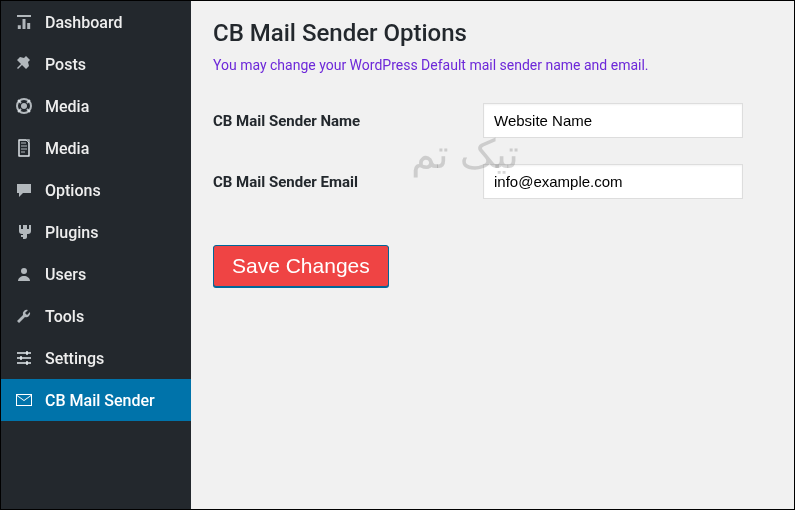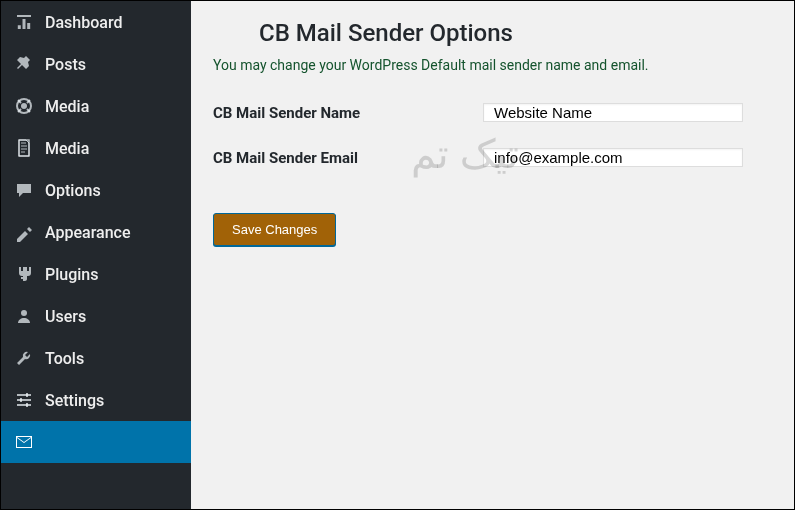--- a/index.html
+++ b/index.html
@@ -61,53 +61,52 @@
       flex: 1;
       background: #f1f1f1;
       padding: 18px 22px;
       position: relative;
     }
     .page-title {
       font-size: 24px;
       font-weight: 500;
       color: #23282d;
       margin-bottom: 10px;
-      margin-left: 46px;
     }
     .page-desc {
       font-size: 14px;
-      color: #14532d;
+      color: #6d28d9;
       margin-bottom: 30px;
     }
     .form-row {
       display: flex;
       align-items: center;
       margin-bottom: 26px;
     }
     .form-label {
       width: 270px;
       font-size: 15px;
       font-weight: 700;
       color: #23282d;
     }
     .form-input {
       width: 260px;
-      padding: 0 10px;
+      padding: 8px 10px;
       font-size: 15px;
       border: 1px solid #ddd;
       background: #fff;
       box-shadow: inset 0 1px 2px rgba(0,0,0,.05);
     }
     .save-btn {
       margin-top: 20px;
       padding: 8px 18px;
-      background: #a16207;
+      background: #ef4444;
       border: 1px solid #006799;
       color: #fff;
-      font-size: 13px;
+      font-size: 21px;
       border-radius: 3px;
       cursor: pointer;
       box-shadow: 0 1px 0 #006799;
     }
     .watermark {
       position: absolute;
       top: 130px;
       left: 220px;
       font-size: 40px;
       color: rgba(100,100,100,.25);
@@ -164,28 +163,20 @@
 
     <div class="sidebar-item">
       <span class="sidebar-icon">
           <svg viewBox="0 0 20 20">
             <path d="M3 4h14v9H9l-4 4v-4H3V4z"></path>
           </svg>
         </span>
       <span class="sidebar-label">Options</span>
     </div>
 
-    <div class="sidebar-item">
-      <span class="sidebar-icon">
-          <svg viewBox="0 0 20 20">
-            <path d="M3 17l8-8 3 3-8 8H3v-3zm10-10l2-2 3 3-2 2-3-3z"></path>
-          </svg>
-        </span>
-      <span class="sidebar-label">Appearance</span>
-    </div>
 
     <div class="sidebar-item">
       <span class="sidebar-icon">
           <svg viewBox="0 0 20 20">
             <path d="M13 3v4h2V3h2v6c0 2-1 3-3 3h-1v3c0 1-1 2-2 2H9v-2H7v-2h2v-1H8c-2 0-3-1-3-3V3h2v4h2V3h2z"></path>
           </svg>
         </span>
       <span class="sidebar-label">Plugins</span>
     </div>
 
@@ -221,20 +212,21 @@
         </span>
       <span class="sidebar-label">Settings</span>
     </div>
 
     <div class="sidebar-item current">
       <span class="sidebar-icon">
           <svg viewBox="0 0 20 20">
             <path fill="#fff" d="M2 4h16v12H2V4zm1 1l7 5 7-5H3zm0 1v9h14V6l-7 5-7-5z"></path>
           </svg>
         </span>
+      <span class="sidebar-label">CB Mail Sender</span>
     </div>
 
   </nav>
 
   <main class="content">
     <h1 class="page-title">CB Mail Sender Options</h1>
     <p class="page-desc">You may change your WordPress Default mail sender name and email.</p>
 
     <div class="form-row">
       <label class="form-label">CB Mail Sender Name</label>

